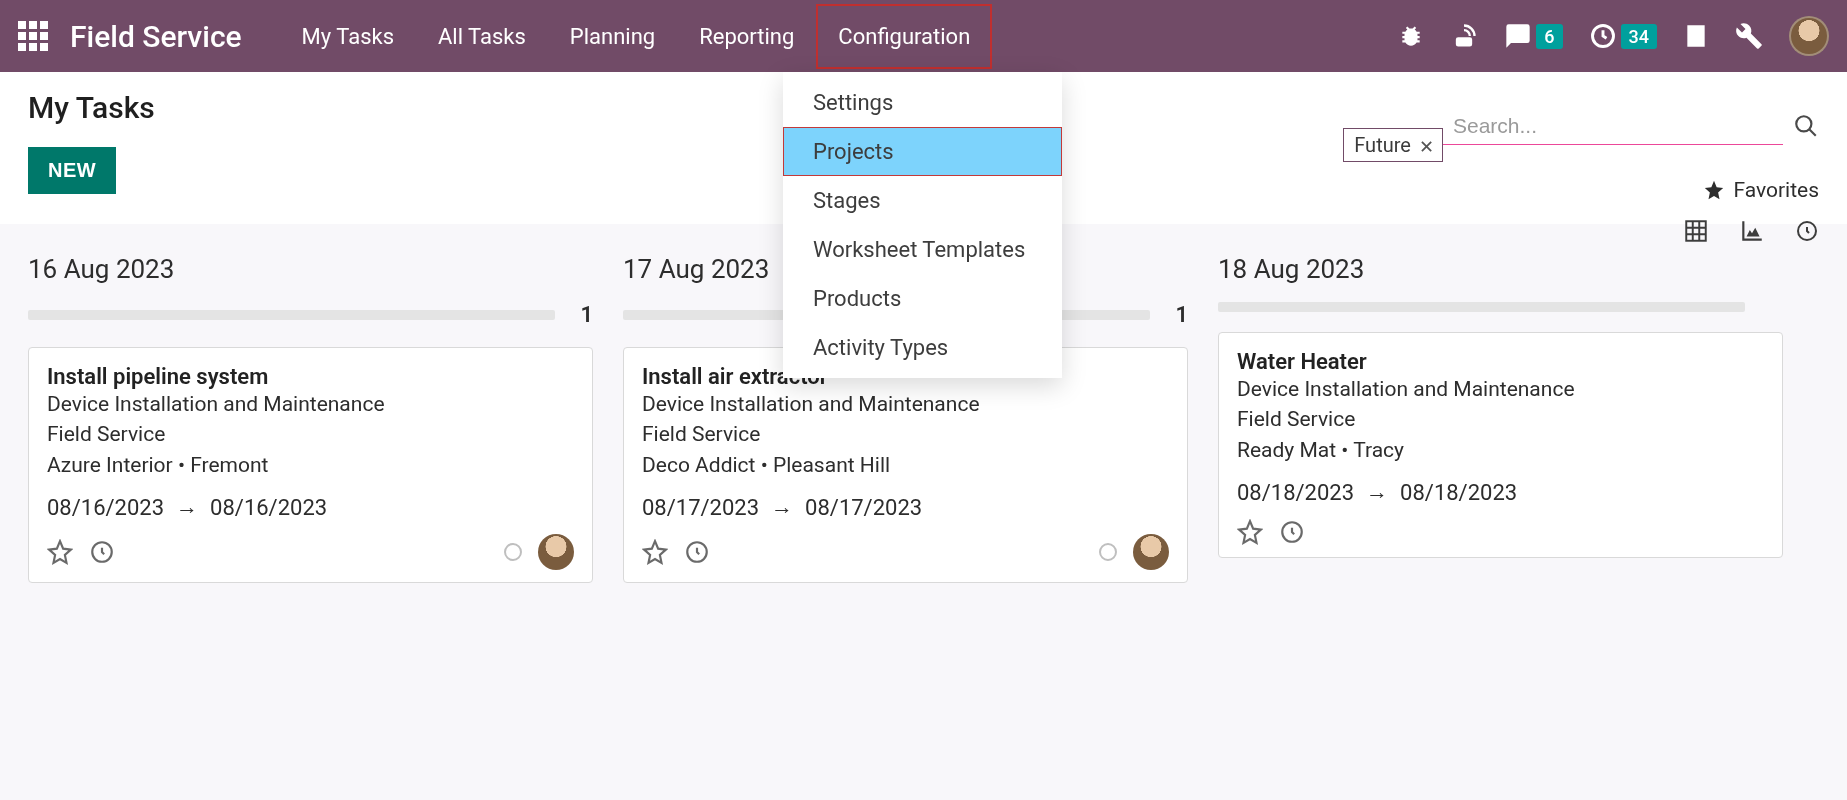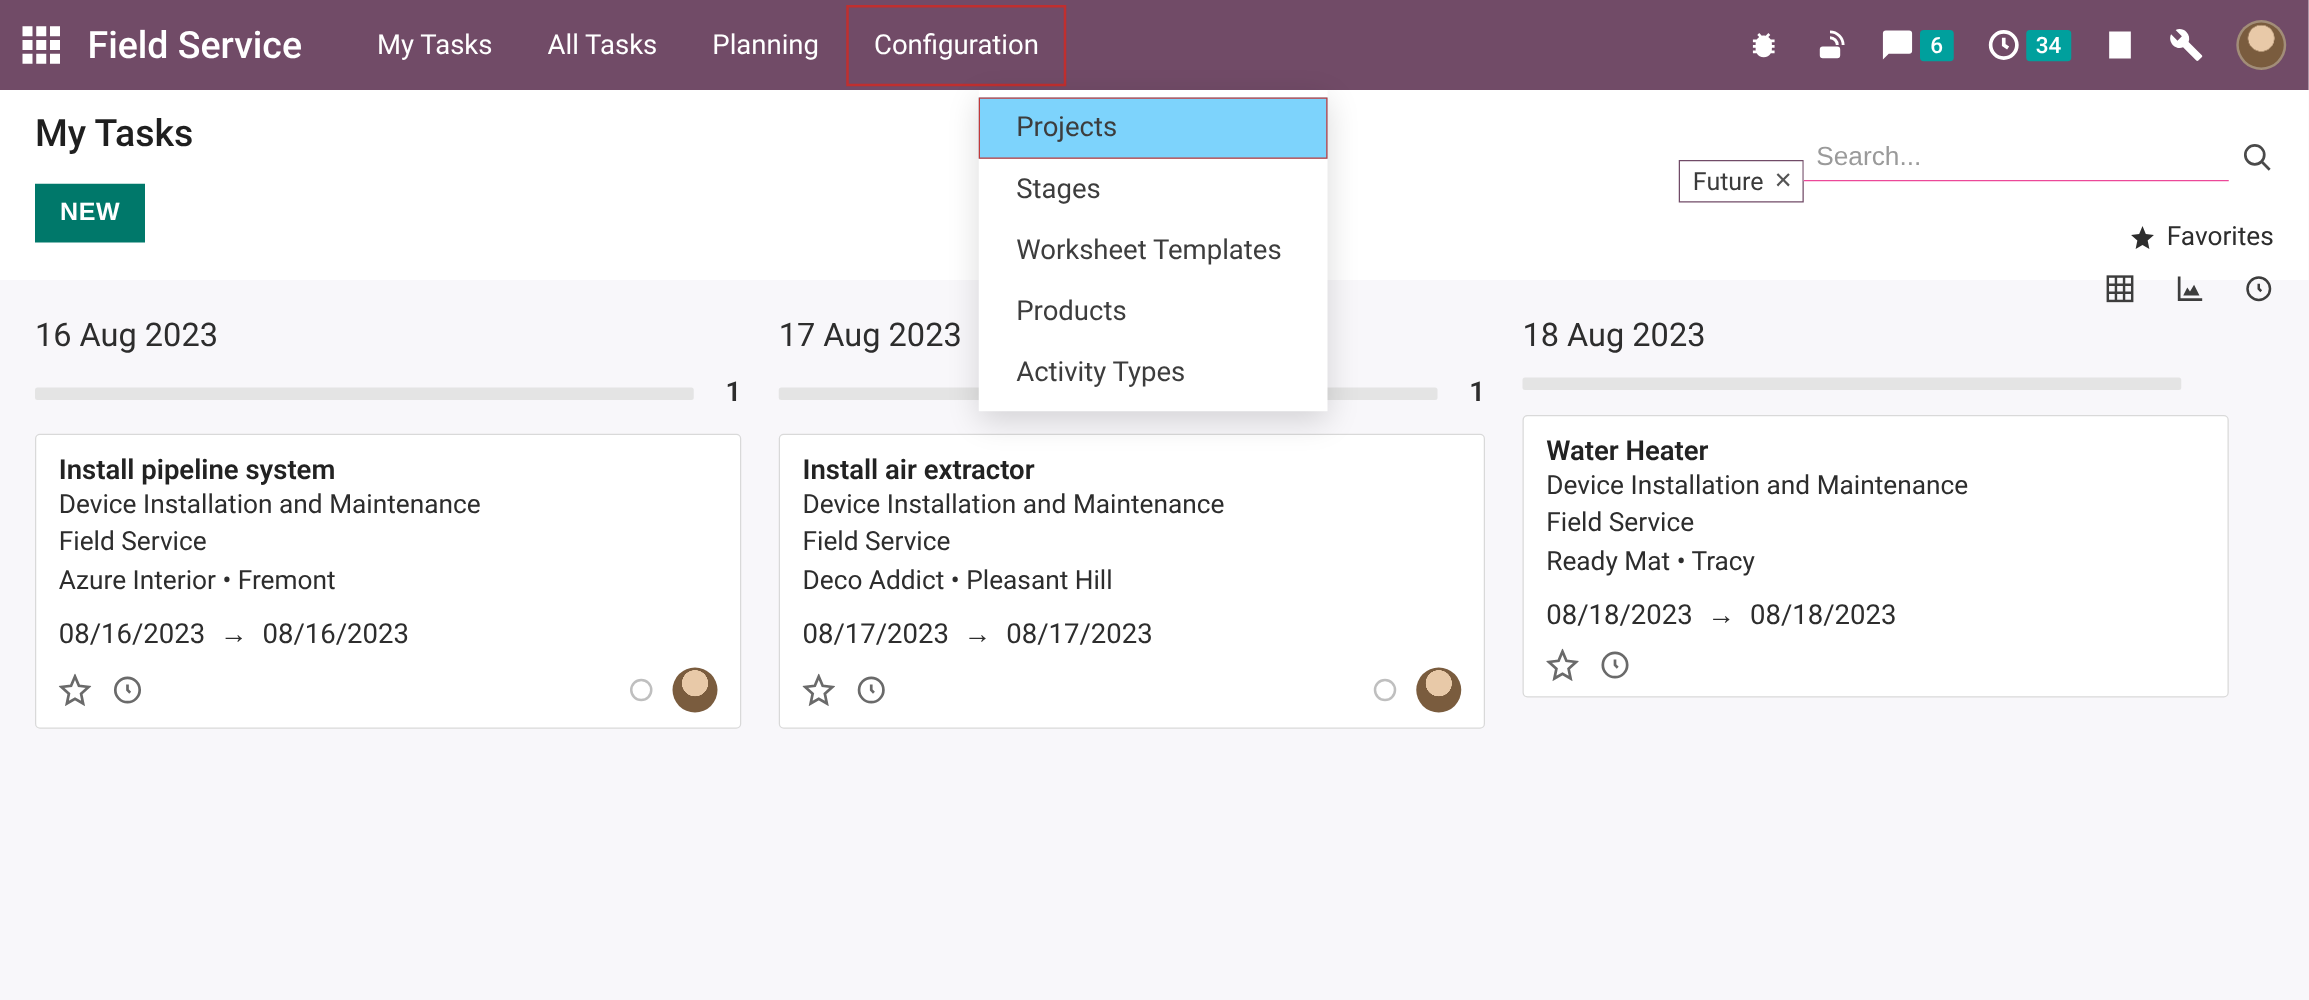--- a/index.html
+++ b/index.html
@@ -20,21 +20,21 @@
   .dropdown-item { padding: 12px 30px; font-size: 22px; color: #3d3d3d; cursor: pointer; }
   .dropdown-item.hl { background: #7dd3fc; outline: 1.5px solid #c23a3a; outline-offset: -1.5px; }
 
   .subbar { background: #fff; padding: 18px 28px 30px 28px; display: flex; align-items: flex-start; position: relative; }
   .page-left { display: flex; flex-direction: column; align-items: flex-start; gap: 22px; }
   .page-title { font-size: 30px; font-weight: 500; color: #1f1f1f; }
   .new-btn { background: #00786a; color: #ffffff; border: none; padding: 12px 20px; font-size: 20px; font-weight: 600; cursor: pointer; letter-spacing: 0.5px; }
 
   .search-area { position: absolute; right: 28px; top: 18px; display: flex; flex-direction: column; align-items: flex-end; gap: 16px; }
   .search-row { display: flex; align-items: center; gap: 0; }
-  .facet { border: 1px solid #714b67; display: flex; align-items: flex-start; padding: 4px 8px 4px 10px; font-size: 20px; color: #3b3b3b; gap: 8px; margin-right: 0; margin-top: 38px; }
+  .facet { border: 1px solid #714b67; display: flex; align-items: flex-end; padding: 4px 8px 4px 10px; font-size: 20px; color: #3b3b3b; gap: 8px; margin-right: 0; margin-top: 38px; }
   .facet .x { cursor: pointer; font-size: 18px; color: #555; }
   .searchbox { border: none; border-bottom: 1px solid #ec4899; font-size: 21px; padding: 6px 10px; width: 340px; outline: none; color: #000000; }
   .searchbox::placeholder { color: #9a9a9a; }
   .search-icon { font-size: 24px; color: #4a4a4a; margin-left: 10px; cursor: pointer; }
 
   .fav-row { display: flex; align-items: flex-start; gap: 32px; font-size: 21px; color: #2d2d2d; }
   .fav-item { display: flex; align-items: center; gap: 8px; cursor: pointer; }
   .view-row { display: flex; align-items: center; gap: 30px; }
   .view-row .vbtn { cursor: pointer; color: #3d3d3d; }
 
@@ -71,20 +71,21 @@
       <span></span>
       <span></span>
       <span></span>
       <span></span>
   </div>
   <div class="app-title">Field Service</div>
   <div class="nav-items">
     <div class="nav-item">My Tasks</div>
     <div class="nav-item">All Tasks</div>
     <div class="nav-item">Planning</div>
+    <div class="nav-item">Reporting</div>
     <div class="nav-item active">Configuration</div>
   </div>
   <div class="topbar-right">
     <div class="ico">
       <svg width="26" height="26" viewBox="0 0 24 24" fill="currentColor">
           <path d="M20 8h-2.81a5.985 5.985 0 0 0-1.82-1.96l1.45-1.45-1.41-1.41-1.94 1.94A5.9 5.9 0 0 0 12 5c-.49 0-.97.06-1.43.17L8.63 3.23 7.22 4.64l1.45 1.45A5.985 5.985 0 0 0 6.81 8H4v2h2.09c-.06.33-.09.66-.09 1v1H4v2h2v1c0 .34.03.67.09 1H4v2h2.81c1.04 1.79 2.97 3 5.19 3s4.15-1.21 5.19-3H20v-2h-2.09c.06-.33.09-.66.09-1v-1h2v-2h-2v-1c0-.34-.03-.67-.09-1H20V8z"></path>
         </svg>
     </div>
     <div class="ico">
       <svg width="28" height="28" viewBox="0 0 24 24" fill="none" stroke="currentColor" stroke-width="2">
@@ -113,20 +114,21 @@
     </div>
     <div class="ico">
       <svg width="28" height="28" viewBox="0 0 24 24" fill="currentColor">
           <path d="M22.7 19l-9.1-9.1c.9-2.3.4-5-1.5-6.9-2-2-5-2.4-7.4-1.3L9 6 6 9 1.6 4.7C.4 7.1.9 10.1 2.9 12.1c1.9 1.9 4.6 2.4 6.9 1.5l9.1 9.1c.4.4 1 .4 1.4 0l2.3-2.3c.5-.4.5-1.1.1-1.4z"></path>
         </svg>
     </div>
     <div class="avatar"></div>
   </div>
 
   <div class="dropdown">
+    <div class="dropdown-item">Settings</div>
     <div class="dropdown-item hl">Projects</div>
     <div class="dropdown-item">Stages</div>
     <div class="dropdown-item">Worksheet Templates</div>
     <div class="dropdown-item">Products</div>
     <div class="dropdown-item">Activity Types</div>
   </div>
 </div>
 
 <div class="subbar">
   <div class="page-left">

